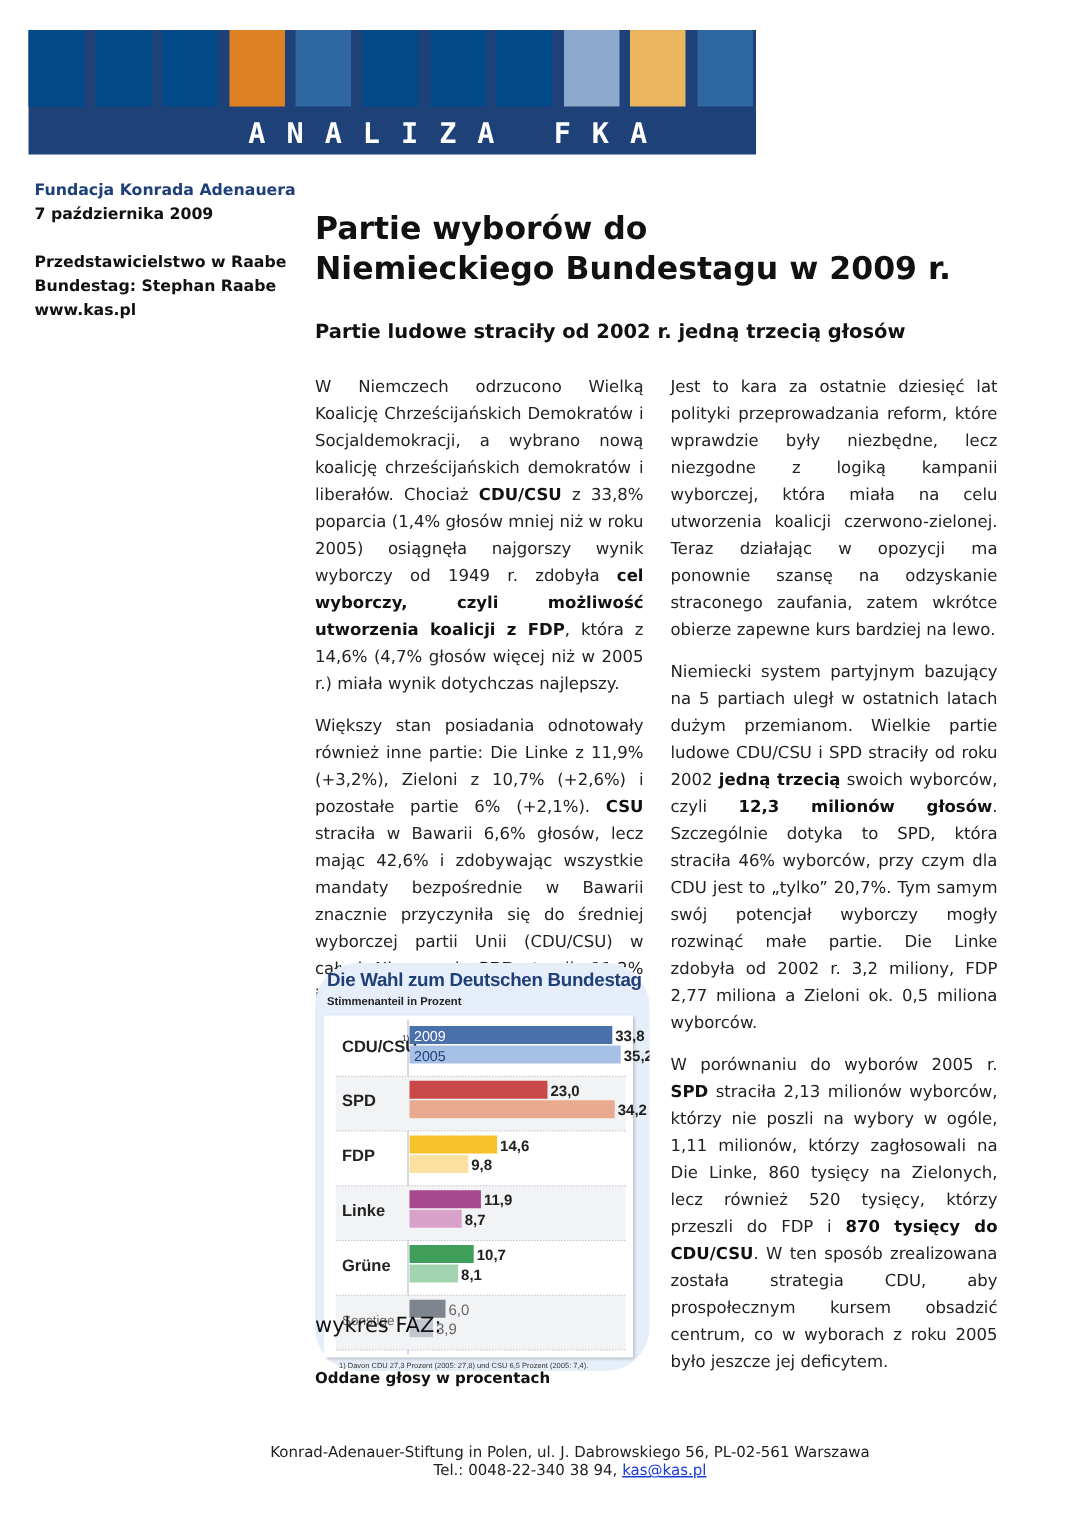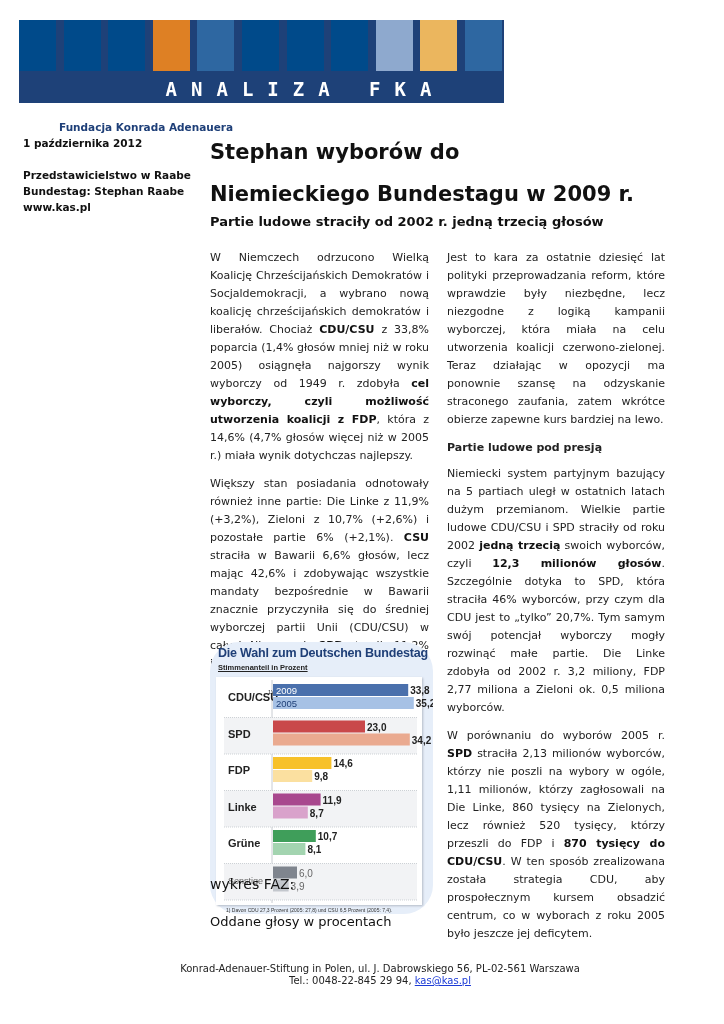--- a/index.html
+++ b/index.html
@@ -5,48 +5,48 @@
   html, body { margin:0; padding:0; background:#ffffff; }
   body { width:724px; height:1024px; position:relative; overflow:hidden; font-family:"DejaVu Sans", sans-serif; color:#111; }
 
   
   #banner { position:absolute; left:19px; top:20px; width:485px; height:83px; background:#1e4178; }
   .tile { position:absolute; top:0; height:51px; width:37px; }
   #banner-title { position:absolute; left:0; right:0; top:58px; text-align:center; color:#fff; font-family:"DejaVu Sans Mono", monospace; font-weight:bold; font-size:19px; letter-spacing:14px; padding-left:88px; }
 
   
   .side { position:absolute; left:23px; font-size:10.5px; font-weight:bold; line-height:16px; }
-  #org { top:119px; color:#1e3f78;margin-left:36px; }
+  #org { top:119px; color:#1e3f78; }
   #date { top:135px; }
   #rep { top:167px; }
   #dir { top:183px; }
   #web { top:199px; }
 
   
   #title1, #title2 { position:absolute; left:210px; font-size:21px; font-weight:bold; }
   #title1 { top:140px; }
-  #title2 { top:182px; }
+  #title2 { top:167px; }
   #subtitle { position:absolute; left:210px; top:214px; font-size:13px; font-weight:bold; }
 
   
   .col { position:absolute; font-size:11px; line-height:18px; text-align:justify; color:#222; }
   .col p { margin:0 0 10px 0; }
   #colL { left:210px; top:249px; width:219px; }
   #colR { left:447px; top:249px; width:218px; }
   .col b { color:#111; }
   .col .subhead { font-weight:bold; margin-bottom:8px; }
 
   
   #chart { position:absolute; left:210px; top:642px; width:223px; height:272px; background:#e6eef9;border-radius:29px; }
   #chart-title { position:absolute; left:8px; top:4px; font-family:"Liberation Sans", sans-serif; font-weight:bold; font-size:12.5px; color:#1f3f77; white-space:nowrap; letter-spacing:-0.2px; }
-  #chart-sub { position:absolute; left:8px; top:21px; font-family:"Liberation Sans", sans-serif; font-weight:bold; font-size:7.5px; color:#222;text-decoration:underline; }
+  #chart-sub { position:absolute; left:8px; top:21px; font-family:"Liberation Sans", sans-serif; font-weight:bold; font-size:7.5px; color:#222; }
   #chart-panel { position:absolute; left:6px; top:35px; width:206px; height:228px; background:#fff; box-shadow:1px 1px 2px #b5bcc8; }
   #chart svg { position:absolute; left:0; top:0; }
 
-  #caption { position:absolute; left:210px; top:914px; font-size:13px; font-weight:normal; }
+  #caption { position:absolute; left:210px; top:914px; font-size:10px; font-weight:bold; }
   #caption2 { position:absolute; left:210px; top:876px; font-size:14px; }
 
   
   #footer1, #footer2 { position:absolute; left:0; width:760px; text-align:center; font-size:10px; color:#222; }
   #footer1 { top:963px; }
   #footer2 { top:975px; }
   #footer2 a { color:#1b3ad6; text-decoration:underline; }
 </style>
 </head>
 <body>
@@ -62,36 +62,35 @@
       <div class="tile" style="left: 267.6px; background: rgb(0, 74, 138);"></div>
       <div class="tile" style="left: 312.2px; background: rgb(0, 74, 138);"></div>
       <div class="tile" style="left: 356.8px; background: rgb(142, 169, 206);"></div>
       <div class="tile" style="left: 401.4px; background: rgb(235, 182, 94);"></div>
       <div class="tile" style="left: 446px; background: rgb(46, 103, 161);"></div>
     </div>
   <div id="banner-title">ANALIZA FKA</div>
 </div>
 
 <div id="org" class="side">Fundacja Konrada Adenauera</div>
-<div id="date" class="side">1 października 2012</div>
+<div id="date" class="side">7 października 2009</div>
 <div id="rep" class="side">Przedstawicielstwo w Raabe</div>
 <div id="dir" class="side">Bundestag: Stephan Raabe</div>
 <div id="web" class="side">www.kas.pl</div>
 
-<div id="title1">Stephan wyborów do</div>
+<div id="title1">Partie wyborów do</div>
 <div id="title2">Niemieckiego Bundestagu w 2009 r.</div>
 <div id="subtitle">Partie ludowe straciły od 2002 r. jedną trzecią głosów</div>
 
 <div id="colL" class="col">
     <p><span>W Niemczech odrzucono Wielką Koalicję Chrześcijańskich Demokratów i Socjaldemokracji, a wybrano nową koalicję chrześcijańskich demokratów i liberałów. Chociaż </span><b>CDU/CSU</b><span> z 33,8% poparcia (1,4% głosów mniej niż w roku 2005) osiągnęła najgorszy wynik wyborczy od 1949 r. zdobyła </span><b>cel wyborczy, czyli możliwość utworzenia koalicji z FDP</b><span>, która z 14,6% (4,7% głosów więcej niż w 2005 r.) miała wynik dotychczas najlepszy.</span></p>
     <p><span>Większy stan posiadania odnotowały również inne partie: Die Linke z 11,9% (+3,2%), Zieloni z 10,7% (+2,6%) i pozostałe partie 6% (+2,1%). </span><b>CSU</b><span> straciła w Bawarii 6,6% głosów, lecz mając 42,6% i zdobywając wszystkie mandaty bezpośrednie w Bawarii znacznie przyczyniła się do średniej wyborczej partii Unii (CDU/CSU) w całych Niemczech. </span><b>SPD</b><span> utraciła 11,2% i spadła do 23%: najgorszy wynik w czasach powojennych.</span></p>
   </div>
 <div id="colR" class="col">
     <p><span>Jest to kara za ostatnie dziesięć lat polityki przeprowadzania reform, które wprawdzie były niezbędne, lecz niezgodne z logiką kampanii wyborczej, która miała na celu utworzenia koalicji czerwono-zielonej. Teraz działając w opozycji ma ponownie szansę na odzyskanie straconego zaufania, zatem wkrótce obierze zapewne kurs bardziej na lewo.</span></p>
-    <p class="subhead">Partie ludowe pod presją</p>
     <p><span>Niemiecki system partyjnym bazujący na 5 partiach uległ w ostatnich latach dużym przemianom. Wielkie partie ludowe CDU/CSU i SPD straciły od roku 2002 </span><b>jedną trzecią</b><span> swoich wyborców, czyli </span><b>12,3 milionów głosów</b><span>. Szczególnie dotyka to SPD, która straciła 46% wyborców, przy czym dla CDU jest to „tylko” 20,7%. Tym samym swój potencjał wyborczy mogły rozwinąć małe partie. Die Linke zdobyła od 2002 r. 3,2 miliony, FDP 2,77 miliona a Zieloni ok. 0,5 miliona wyborców.</span></p>
     <p><span>W porównaniu do wyborów 2005 r. </span><b>SPD</b><span> straciła 2,13 milionów wyborców, którzy nie poszli na wybory w ogóle, 1,11 milionów, którzy zagłosowali na Die Linke, 860 tysięcy na Zielonych, lecz również 520 tysięcy, którzy przeszli do FDP i </span><b>870 tysięcy do CDU/CSU</b><span>. W ten sposób zrealizowana została strategia CDU, aby prospołecznym kursem obsadzić centrum, co w wyborach z roku 2005 było jeszcze jej deficytem.</span></p>
   </div>
 
 <div id="chart">
   <div id="chart-title">Die Wahl zum Deutschen Bundestag</div>
   <div id="chart-sub">Stimmenanteil in Prozent</div>
   <div id="chart-panel"></div>
   <svg id="chart-svg" width="223" height="272">
       <line x1="62" y1="38" x2="62" y2="261" stroke="#c8ccd2" stroke-width="1"></line>
@@ -137,13 +136,13 @@
       <rect x="63" y="237.5" width="15.6" height="12" fill="#c3c7cd"></rect>
       <text x="80.6" y="247.5" font-size="10" font-family="Liberation Sans, sans-serif" font-weight="normal" fill="#666">3,9</text>
       <line x1="14" y1="258" x2="207" y2="258" stroke="#c2c6cc" stroke-width="0.8" stroke-dasharray="1,1"></line>
       <text x="16" y="270" font-size="5" font-family="Liberation Sans, sans-serif" fill="#333">1) Davon CDU 27,3 Prozent (2005: 27,8) und CSU 6,5 Prozent (2005: 7,4).</text>
     </svg>
 </div>
 <div id="caption">Oddane głosy w procentach</div>
 <div id="caption2">wykres FAZ:</div>
 
 <div id="footer1">Konrad-Adenauer-Stiftung in Polen, ul. J. Dabrowskiego 56, PL-02-561 Warszawa</div>
-<div id="footer2"><span>Tel.: 0048-22-845 29 94, </span><a href="#">kas@kas.pl</a></div>
+<div id="footer2"><span>Tel.: 0048-22-340 38 94, </span><a href="#">kas@kas.pl</a></div>
 
 </body></html>

